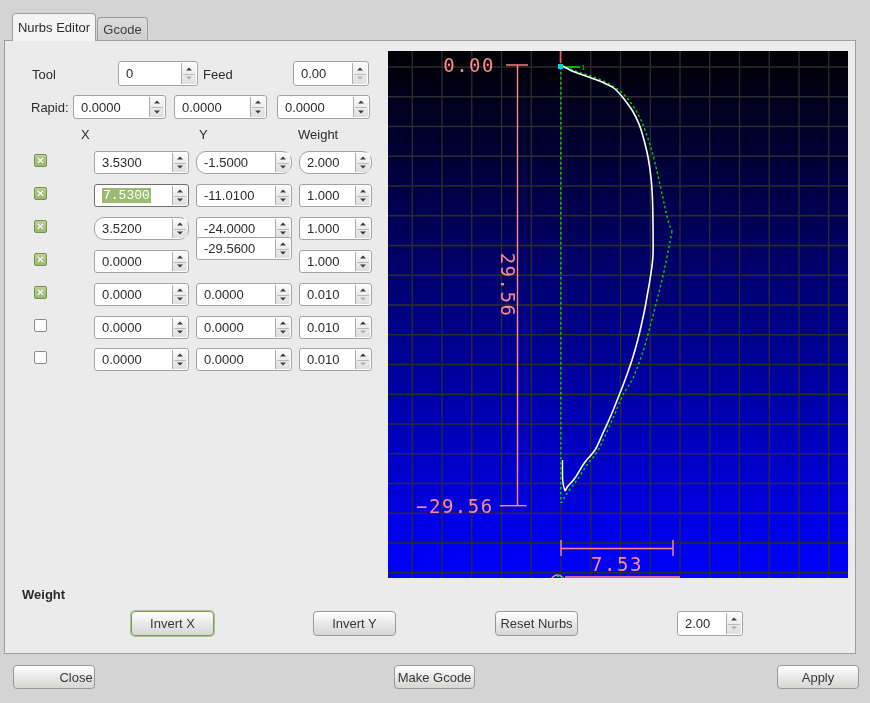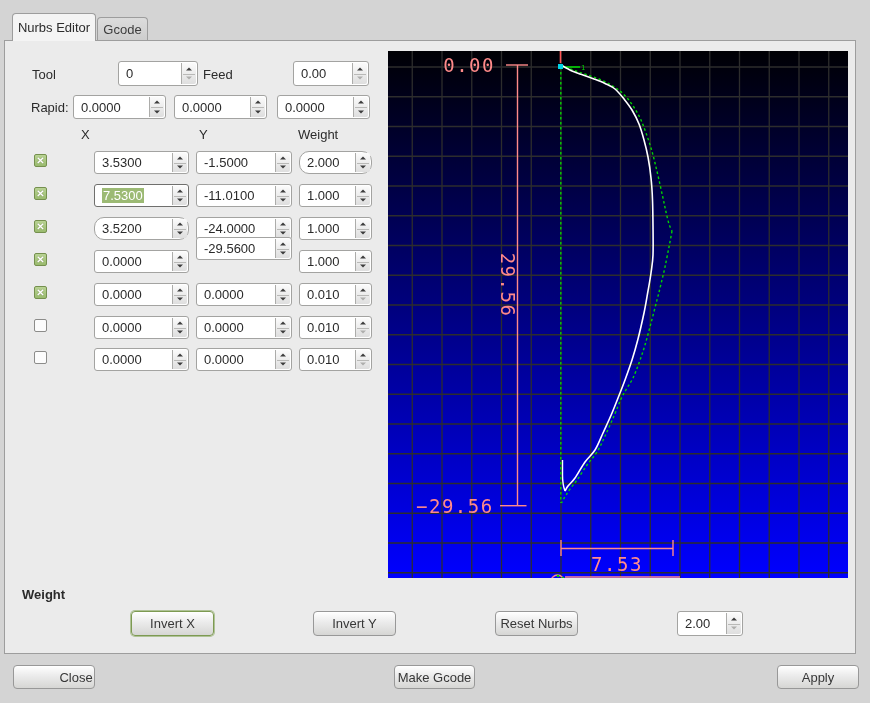--- a/index.html
+++ b/index.html
@@ -11,21 +11,21 @@
   .tab.inactive{background:linear-gradient(#dcdcdc,#cdcdcd);color:#3c3c3c;z-index:1;}
   .frame{position:absolute;left:4px;top:40px;width:852px;height:614px;background:#ebebeb;border:1px solid #9d9d9d;box-sizing:border-box;z-index:2;}
   .spin{position:absolute;background:#fff;border:1px solid #a3a3a1;border-radius:3px;box-sizing:border-box;z-index:4;}
   .spin .sval{position:absolute;left:7px;top:0;bottom:0;display:flex;align-items:center;font-size:13px;color:#2a2a2a;}
   .spin .sbtns{position:absolute;top:1px;right:1px;bottom:1px;width:14px;background:linear-gradient(#fbfbfb,#dedede);border-left:1px solid #acacaa;border-radius:0 2px 2px 0;}
   .spin .sbtns::after{content:'';position:absolute;left:1px;right:1px;top:50%;height:1px;background:#b9b9b7;}
   .arr-up{position:absolute;left:50%;top:27%;transform:translate(-50%,-50%);width:0;height:0;border-left:3px solid transparent;border-right:3px solid transparent;border-bottom:3.5px solid #3c3c3c;}
   .arr-dn{position:absolute;left:50%;top:73%;transform:translate(-50%,-50%);width:0;height:0;border-left:3px solid transparent;border-right:3px solid transparent;border-top:3.5px solid #3c3c3c;}
   .gray-dn .arr-dn{border-top-color:#aeaeac;}
   .sel-span{background:#9cba74;color:#fff;padding:0 1px;}
-  .spin.focused{border-color:#6f6f6d;}
+  .spin.focused{border-color:#6f6f6d;font-family:Liberation Mono, monospace;}
   .cb{position:absolute;width:13px;height:13px;border:1px solid #8c8c8a;border-radius:2px;background:#fcfcfc;box-sizing:border-box;z-index:4;}
   .cb.checked{border-color:#75904e;background:linear-gradient(#b9d394,#9abb6e);}
   .cb.checked::after{content:'✕';position:absolute;inset:0;display:flex;align-items:center;justify-content:center;font-size:10px;font-weight:bold;color:#ffffff;text-shadow:0 0 1px #5a6b34;}
   .btn{position:absolute;border:1px solid #989898;border-radius:4px;background:linear-gradient(#ffffff,#ebebeb 45%,#d6d6d4);font-size:13px;color:#373737;display:flex;align-items:center;justify-content:center;box-sizing:border-box;box-shadow:inset 0 1px 0 #fff;z-index:4;text-align:center;}
   .btn.focus{border-color:#7d9a52;box-shadow:0 0 0 1px rgba(125,160,80,.55),inset 0 1px 0 #fff;}
   .plot{position:absolute;left:388px;top:51px;width:460px;height:527px;background:linear-gradient(180deg,#000004 0%,#0000ff 100%);z-index:4;}
   .plot svg{position:absolute;inset:0;}
   .dimtxt{font-family:"DejaVu Sans Mono",monospace;font-size:19px;letter-spacing:1.5px;fill:#ff8a8a;}
 </style>
 </head>
@@ -88,21 +88,21 @@
 
   <div id="rows">
       <div class="cb checked" style="left: 34px; top: 154px;"></div>
       <div class="spin" style="left: 94px; top: 151px; width: 95px; height: 23px;">
         <span class="sval">3.5300</span>
         <span class="sbtns">
           <i class="arr-up"></i>
           <i class="arr-dn"></i>
         </span>
       </div>
-      <div class="spin" style="left: 196px; top: 151px; width: 96px; height: 23px;">
+      <div class="spin" style="left: 196px; top: 151px; width: 96px; height: 23px; border-radius: 10px;">
         <span class="sval">-1.5000</span>
         <span class="sbtns">
           <i class="arr-up"></i>
           <i class="arr-dn"></i>
         </span>
       </div>
       <div class="spin" style="left: 299px; top: 151px; width: 73px; height: 23px; border-radius: 10px;">
         <span class="sval">2.000</span>
         <span class="sbtns">
           <i class="arr-up"></i>

